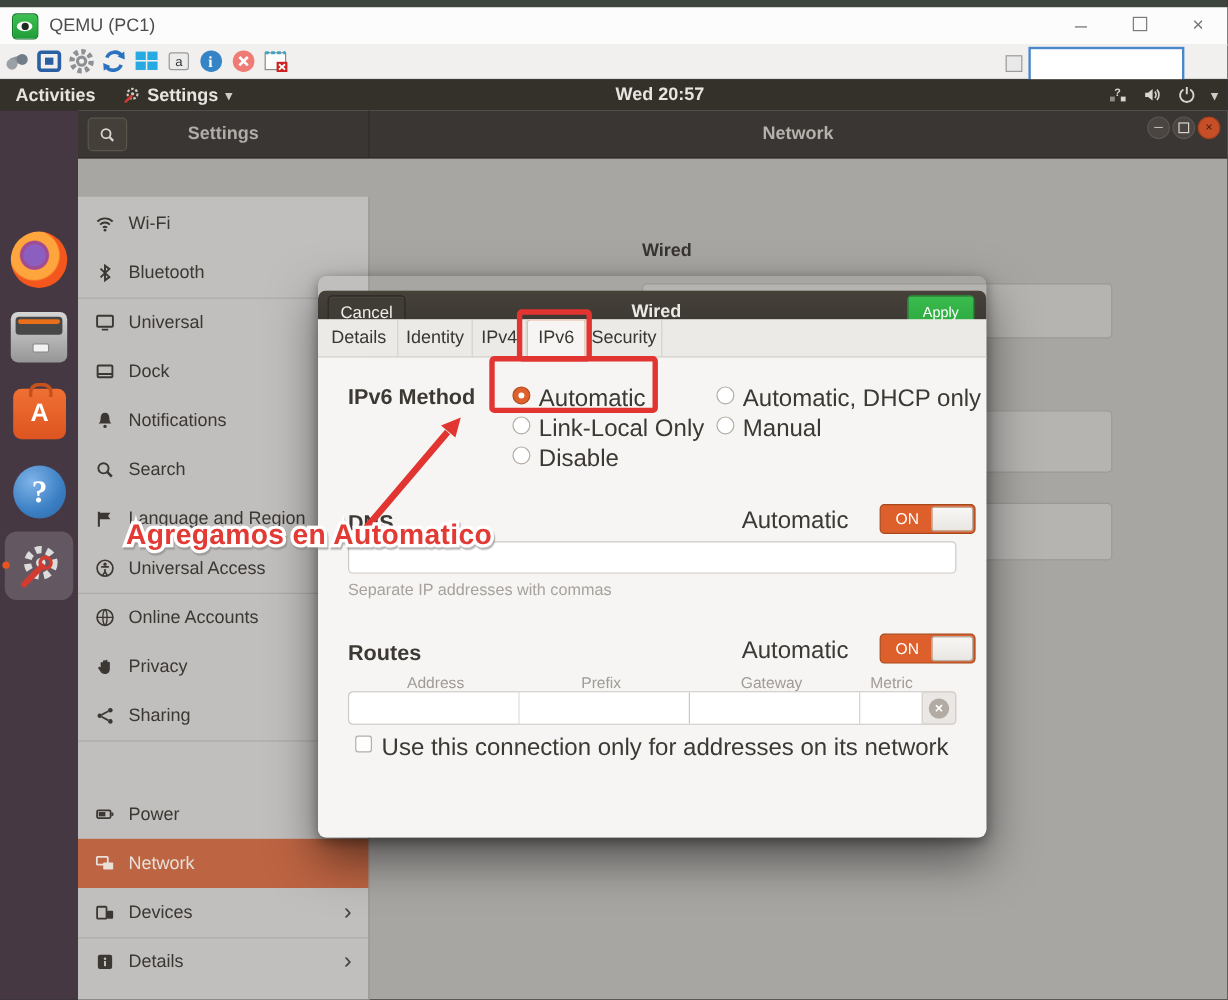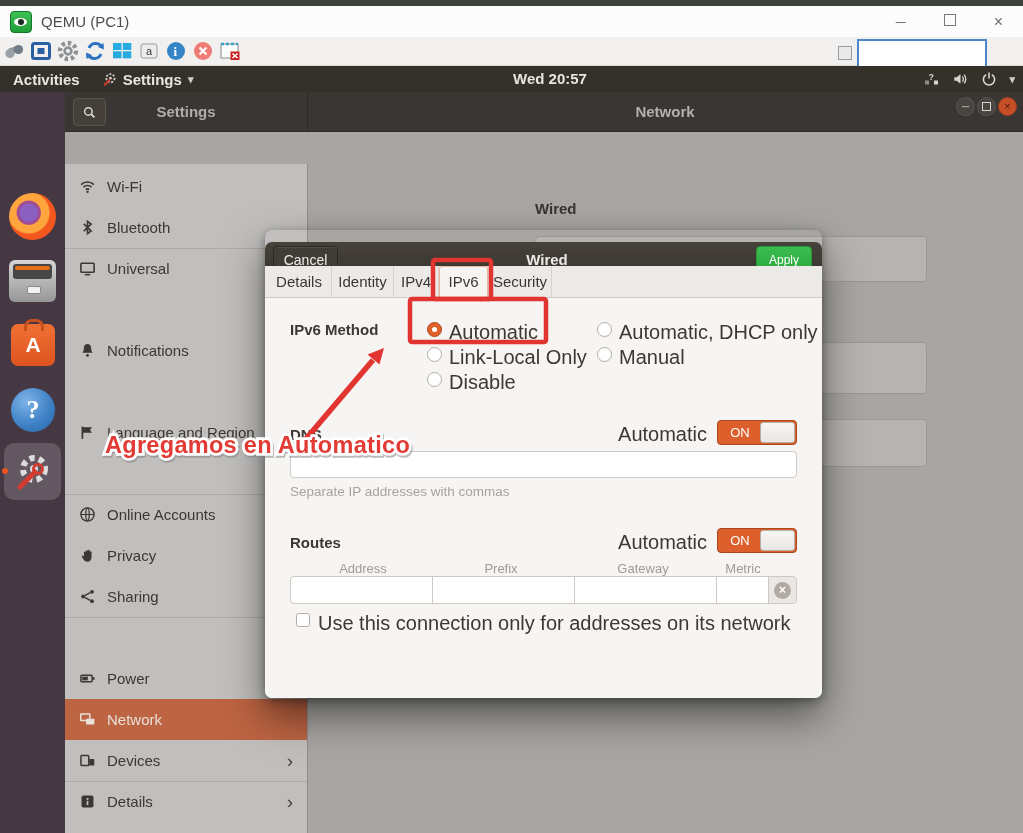--- a/index.html
+++ b/index.html
@@ -63,39 +63,39 @@
   .srow.sel .slabel{color:#e8e0d9;}
   .chev{position:absolute;right:14px;font-size:19px;color:#44403b;}
   .sepline{position:absolute;left:0;width:242px;height:1px;background:#adaaa7;}
 
   .main-area{position:absolute;left:242px;top:39px;width:716px;height:702px;}
   .wired-h{position:absolute;left:228px;top:69px;font-size:15px;font-weight:bold;color:#373431;}
   .card{position:absolute;left:228px;width:392px;background:#b6b4b1;border:1px solid #9c9995;border-radius:4px;box-sizing:border-box;}
   .conn-label{position:absolute;left:30px;top:12px;font-size:15px;color:#494540;}
 
   
-  .toggle{position:absolute;width:80px;height:25px;border-radius:4px;background:#dd5f2b;border:1px solid #a8491d;box-sizing:border-box;}
+  .toggle{position:absolute;width:80px;height:25px;border-radius:4px;background:#dd5f2b;border:1px solid #a8491d;box-sizing:border-box;margin-left:16px;}
   .toggle .on{position:absolute;left:0;top:0;width:44px;text-align:center;color:#fff;font-size:13px;line-height:23px;}
   .toggle .knob{position:absolute;right:1px;top:1px;width:35px;height:21px;background:linear-gradient(#f8f7f5,#e9e6e2);border:1px solid #b5afa8;border-radius:3px;box-sizing:border-box;}
   .toggle.dim{background:#ad5930;border-color:#7d3f1e;}
   .toggle.dim .on{color:#d6cac1;}
   .toggle.dim .knob{background:#b8b5b0;border-color:#8e8a85;}
 
   
   .dialog{left:265px;top:230px;width:557px;height:468px;border-radius:7px;z-index:20;
     box-shadow:0 18px 40px rgba(0,0,0,.5),0 3px 10px rgba(0,0,0,.35);}
   .dlg-header{position:absolute;left:0;top:0;width:557px;height:36px;border-radius:7px 7px 0 0;background:linear-gradient(#46423a,#393530);border-bottom:1px solid #2b2824;display:flex;align-items:center;box-sizing:border-box;margin-top:12px;}
   .dlg-cancel{margin-left:8px;width:63px;height:25px;background:#403d36;border:1px solid #2c2925;border-radius:4px;color:#efedeb;font-size:14px;display:flex;align-items:center;justify-content:center;box-shadow:inset 0 1px 0 rgba(255,255,255,.09);}
   .dlg-title{flex:1;text-align:center;color:#eceae7;font-weight:bold;font-size:15px;}
   .dlg-apply{margin-right:10px;width:54px;height:25px;background:linear-gradient(#3bbc4e,#2aa83e);border:1px solid #27953a;border-radius:4px;color:#fff;font-size:12px;display:flex;align-items:center;justify-content:center;}
   .dlg-tabs{position:absolute;left:0;top:36px;width:557px;height:32px;background:#eceae7;border-bottom:1px solid #cfcac4;display:flex;padding-left:2px;box-sizing:border-box;}
   .tab{height:32px;line-height:32px;text-align:center;font-size:15px;color:#3a3732;border-right:1px solid #d7d2cc;}
   .tab.sel{background:#f6f5f3;height:33px;box-shadow:inset 0 0 0 1px #e5b9a2;border-radius:3px 3px 0 0;}
   .dlg-body{position:absolute;left:0;top:68px;width:557px;height:400px;background:#f6f5f3;border-radius:0 0 7px 7px;}
-  .blabel{position:absolute;font-size:15px;font-weight:bold;color:#3c3833;}
+  .blabel{position:absolute;font-size:18px;font-weight:bold;color:#3c3833;}
   .btext{position:absolute;font-size:20px;color:#3c3833;}
   .radio{position:absolute;width:15px;height:15px;border-radius:50%;background:#fff;border:1px solid #b3ada6;box-sizing:border-box;}
   .radio.sel{background:#e0602c;border-color:#ad4a1e;}
   .radio.sel::after{content:"";position:absolute;left:4px;top:4px;width:5px;height:5px;border-radius:50%;background:#fff;}
   .dinput{position:absolute;background:#fff;border:1px solid #cfc9c3;border-radius:4px;box-sizing:border-box;font-size:14px;padding:0 6px;color:#3c3833;outline:none;}
   .hint{position:absolute;font-size:13.5px;color:#a7a29c;}
   .colhead{position:absolute;font-size:13px;color:#a09b96;transform:translateX(-50%);}
   .routerow{position:absolute;left:25px;top:278px;width:507px;height:28px;background:#eae7e4;border:1px solid #cfc9c3;border-radius:4px;box-sizing:border-box;display:flex;align-items:stretch;}
   .rcell{background:#fff;border-right:1px solid #cfc9c3;box-sizing:border-box;border-top:none;font-size:13px;padding:0 5px;outline:none;border-left:none;border-bottom:none;}
   .rmbtn{flex:1;display:flex;align-items:center;justify-content:center;}
@@ -263,33 +263,55 @@
         </svg>
         <span class="slabel">Bluetooth</span>
       </div>
       <div class="srow" style="top:84px">
         <svg class="si" width="17" height="17" viewBox="0 0 16 16">
           <rect x="1.8" y="3" width="12.4" height="8.6" rx="0.8" fill="none" stroke="#3b3733" stroke-width="1.5"></rect>
           <path d="M5.5 13.8h5" stroke="#3b3733" stroke-width="1.5"></path>
         </svg>
         <span class="slabel">Universal</span>
       </div>
+      <div class="srow" style="top:125px">
+        <svg class="si" width="17" height="17" viewBox="0 0 16 16">
+          <rect x="2.2" y="3.4" width="11.6" height="9.2" rx="0.8" fill="none" stroke="#3b3733" stroke-width="1.5"></rect>
+          <path d="M2.2 10h11.6" stroke="#3b3733" stroke-width="1.5"></path>
+        </svg>
+        <span class="slabel">Dock</span>
+      </div>
       <div class="srow" style="top:166px">
         <svg class="si" width="17" height="17" viewBox="0 0 16 16">
           <path d="M8 1.8c-2 0-3.4 1.5-3.4 3.9 0 2.9-.9 3.8-1.6 4.5h10c-.7-.7-1.6-1.6-1.6-4.5 0-2.4-1.4-3.9-3.4-3.9z" fill="#3b3733"></path>
           <circle cx="8" cy="12.6" r="1.3" fill="#3b3733"></circle>
         </svg>
         <span class="slabel">Notifications</span>
       </div>
+      <div class="srow" style="top:207px">
+        <svg class="si" width="17" height="17" viewBox="0 0 16 16">
+          <circle cx="6.8" cy="6.8" r="4" fill="none" stroke="#3b3733" stroke-width="1.5"></circle>
+          <path d="M9.8 9.8l3.6 3.6" stroke="#3b3733" stroke-width="2"></path>
+        </svg>
+        <span class="slabel">Search</span>
+      </div>
       <div class="srow" style="top:248px">
         <svg class="si" width="17" height="17" viewBox="0 0 16 16">
           <path d="M3.2 14V2.4" stroke="#3b3733" stroke-width="1.6"></path>
           <path d="M3.2 3h9l-1.8 2.6 1.8 2.6h-9z" fill="#3b3733"></path>
         </svg>
         <span class="slabel">Language and Region</span>
+      </div>
+      <div class="srow" style="top:289px">
+        <svg class="si" width="17" height="17" viewBox="0 0 16 16">
+          <circle cx="8" cy="8" r="6.2" fill="none" stroke="#3b3733" stroke-width="1.3"></circle>
+          <circle cx="8" cy="4.9" r="1.3" fill="#3b3733"></circle>
+          <path d="M5 7h6M8 8.6v2.2M8 10.8l-1.7 2.6M8 10.8l1.7 2.6" stroke="#3b3733" stroke-width="1.3" fill="none"></path>
+        </svg>
+        <span class="slabel">Universal Access</span>
       </div>
       <div class="srow" style="top:330px">
         <svg class="si" width="17" height="17" viewBox="0 0 16 16">
           <circle cx="8" cy="8" r="6.2" fill="none" stroke="#3b3733" stroke-width="1.3"></circle>
           <path d="M1.8 8h12.4M8 1.8c2.2 1.7 2.2 10.7 0 12.4M8 1.8c-2.2 1.7-2.2 10.7 0 12.4" fill="none" stroke="#3b3733" stroke-width="1.1"></path>
         </svg>
         <span class="slabel">Online Accounts</span>
       </div>
       <div class="srow" style="top:371px">
         <svg class="si" width="17" height="17" viewBox="0 0 16 16">

